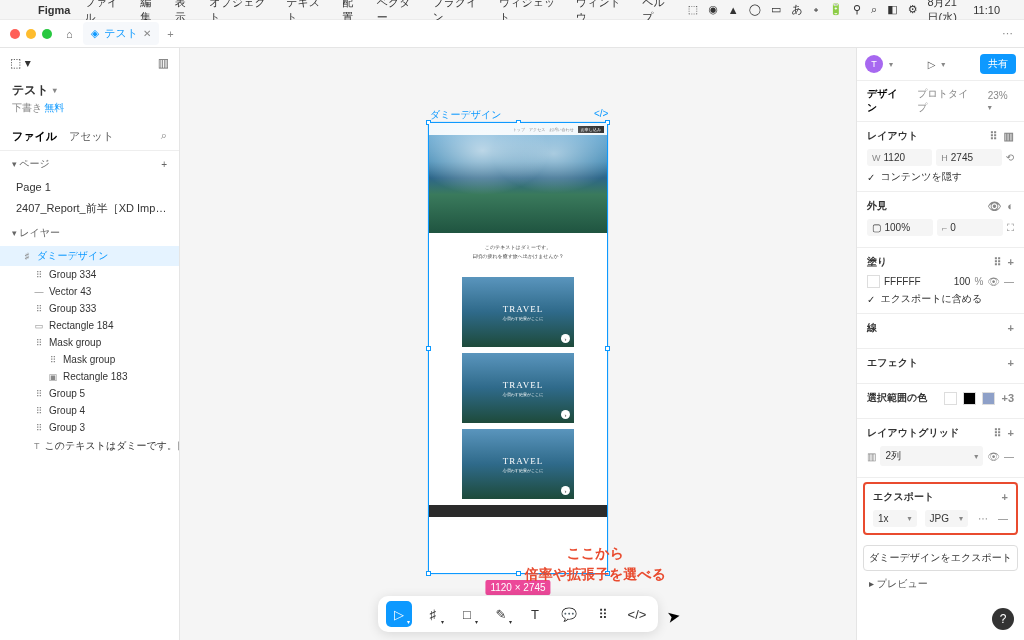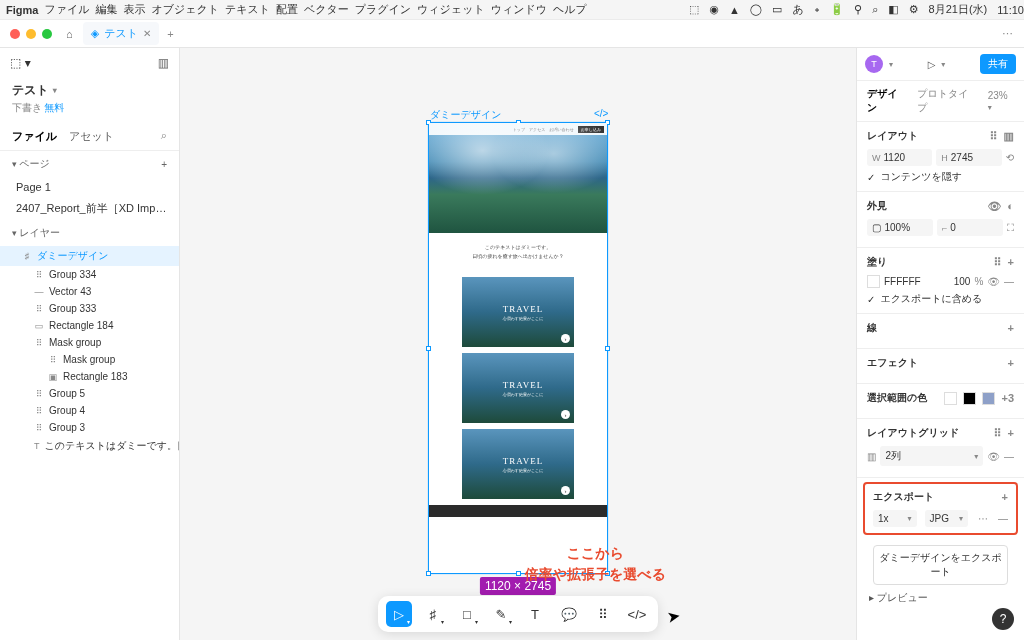--- a/index.html
+++ b/index.html
@@ -1,19 +1,19 @@
 <!DOCTYPE html>
 <html><head>
 <meta charset="utf-8">
 <style>
 * { margin: 0; padding: 0; box-sizing: border-box; font-family: -apple-system, BlinkMacSystemFont, "Hiragino Sans", sans-serif; }
 body { width: 1024px; height: 640px; background: #f5f5f5; overflow: hidden; font-size: 11px; color: #333; }
 
 
-.menubar { height: 20px; background: rgba(245,245,245,0.96); display: flex; align-items: center; padding: 0 0; font-size: 11px; gap: 6px; border-bottom: 1px solid rgba(0,0,0,0.04); }
+.menubar { height: 20px; background: rgba(245,245,245,0.96); display: flex; align-items: center; padding: 0 24px; font-size: 11px; gap: 14px; border-bottom: 1px solid rgba(0,0,0,0.04); }
 .menubar .apple { font-size: 13px; }
 .menubar .right { margin-left: auto; display: flex; gap: 10px; align-items: center; }
 .menubar .right span { display: flex; align-items: center; }
 
 
 .window { height: 620px; background: #fff; display: flex; flex-direction: column; }
 .titlebar { height: 28px; background: #fff; display: flex; align-items: center; padding: 0 10px; border-bottom: 1px solid #e5e5e5; }
 .traffic { display: flex; gap: 6px; }
 .trafdot { width: 10px; height: 10px; border-radius: 50%; }
 .trafdot.r { background: #ff5f57; } .trafdot.y { background: #febc2e; } .trafdot.g { background: #28c840; }
@@ -47,21 +47,21 @@
 .layer.d2 { padding-left: 48px; }
 
 
 .canvas { flex: 1; background: #f5f5f5; position: relative; overflow: hidden; }
 .frame-label { position: absolute; top: 60px; left: 50%; transform: translateX(-88px); font-size: 10px; color: #0d99ff; }
 .frame-devicon { position: absolute; top: 60px; left: 50%; transform: translateX(76px); font-size: 10px; color: #0d99ff; }
 .frame { position: absolute; top: 74px; left: 50%; transform: translateX(-90px); width: 180px; height: 452px; background: #fff; border: 1px solid #0d99ff; box-shadow: 0 0 0 1px rgba(13,153,255,0.1); }
 .selhandle { position: absolute; width: 5px; height: 5px; background: #fff; border: 1px solid #0d99ff; }
 .sh-tl{top:-3px;left:-3px}.sh-tr{top:-3px;right:-3px}.sh-bl{bottom:-3px;left:-3px}.sh-br{bottom:-3px;right:-3px}
 .sh-tm{top:-3px;left:calc(50% - 2px)}.sh-bm{bottom:-3px;left:calc(50% - 2px)}.sh-ml{top:calc(50% - 2px);left:-3px}.sh-mr{top:calc(50% - 2px);right:-3px}
-.dimension { position: absolute; bottom: -22px; left: 50%; transform: translateX(-50%); background: #a21caf; color: #fff; font-size: 12px; padding: 2px 5px; border-radius: 2px; white-space: nowrap; }
+.dimension { position: absolute; bottom: -22px; left: 50%; transform: translateX(-50%); background: #ec4899; color: #fff; font-size: 10px; padding: 2px 5px; border-radius: 2px; white-space: nowrap; }
 .hero { height: 110px; background: linear-gradient(180deg,#7bb8e0 0%,#4a8fb8 35%,#2d6689 50%,#3a7a5c 65%,#1f5440 100%); position: relative; }
 .hero::after { content: ""; position: absolute; inset: 0; background: radial-gradient(ellipse at 30% 25%, rgba(255,255,255,0.6), transparent 38%), radial-gradient(ellipse at 70% 28%, rgba(255,255,255,0.5), transparent 35%); }
 .nav { position: absolute; top: 0; left: 0; right: 0; height: 12px; background: rgba(255,255,255,0.9); font-size: 4px; display: flex; align-items: center; justify-content: flex-end; padding: 0 3px; color: #666; gap: 4px; }
 .dummytext { text-align: center; font-size: 5px; color: #444; padding: 10px 4px; line-height: 1.8; }
 .card { width: 112px; height: 70px; margin: 6px auto; background: linear-gradient(180deg,#5a95bd 0%,#2f6a8a 50%,#1d4a3a 100%); position: relative; color: #fff; display: flex; flex-direction: column; align-items: center; justify-content: center; padding-left: 10px; }
 .card .t { font-size: 9px; letter-spacing: 1px; font-family: serif; }
 .card .s { font-size: 4px; margin-top: 2px; }
 .card .arr { position: absolute; bottom: 4px; right: 4px; width: 9px; height: 9px; background: #fff; border-radius: 50%; color: #333; font-size: 6px; display: flex; align-items: center; justify-content: center; }
 .footer { height: 12px; background: #2b2b2b; }
 
@@ -85,21 +85,21 @@
 .rp-field .lbl { color: #888; font-size: 9px; }
 .rp-check { display: flex; align-items: center; gap: 5px; margin-top: 4px; color: #333; }
 .icons { display: flex; gap: 6px; color: #888; font-size: 11px; }
 .swatch { width: 13px; height: 13px; border: 1px solid #ddd; background: #fff; }
 .sw-black { background: #000; } .sw-blue { background: #8ea0c8; }
 .exportbox { border: 2px solid #e94b2f; border-radius: 4px; padding: 6px 8px; margin: 4px 6px; }
 .exportbox .rp-head { margin-bottom: 6px; }
 .export-row { display: flex; gap: 8px; align-items: center; }
 .export-row .sel { background: #f5f5f5; padding: 3px 5px; border-radius: 3px; flex: 1; display: flex; justify-content: space-between; align-items: center; }
 .export-row .dots { color: #888; padding: 0 2px; }
-.exportbtn { margin: 6px 16px 0; padding: 5px; text-align: center; border: 1px solid #ddd; border-radius: 4px; color: #333; }
+.exportbtn { margin: 6px 6px 0; padding: 5px; text-align: center; border: 1px solid #ddd; border-radius: 4px; color: #333; }
 .preview { padding: 6px 12px; color: #555; font-size: 10px; }
 
 
 .toolbar { position: absolute; bottom: 8px; left: 50%; transform: translateX(-50%); background: #fff; padding: 5px 8px; border-radius: 10px; box-shadow: 0 2px 12px rgba(0,0,0,0.12); display: flex; gap: 8px; align-items: center; }
 .tool { width: 26px; height: 26px; display: flex; align-items: center; justify-content: center; border-radius: 5px; color: #333; font-size: 13px; position: relative; }
 .tool.active { background: #0d99ff; color: #fff; }
 .tool .dd { font-size: 6px; position: absolute; bottom: 2px; right: 2px; }
 
 .helpbtn { position: absolute; right: 10px; bottom: 10px; width: 22px; height: 22px; background: #333; color: #fff; border-radius: 50%; display: flex; align-items: center; justify-content: center; font-size: 12px; }
 </style>

